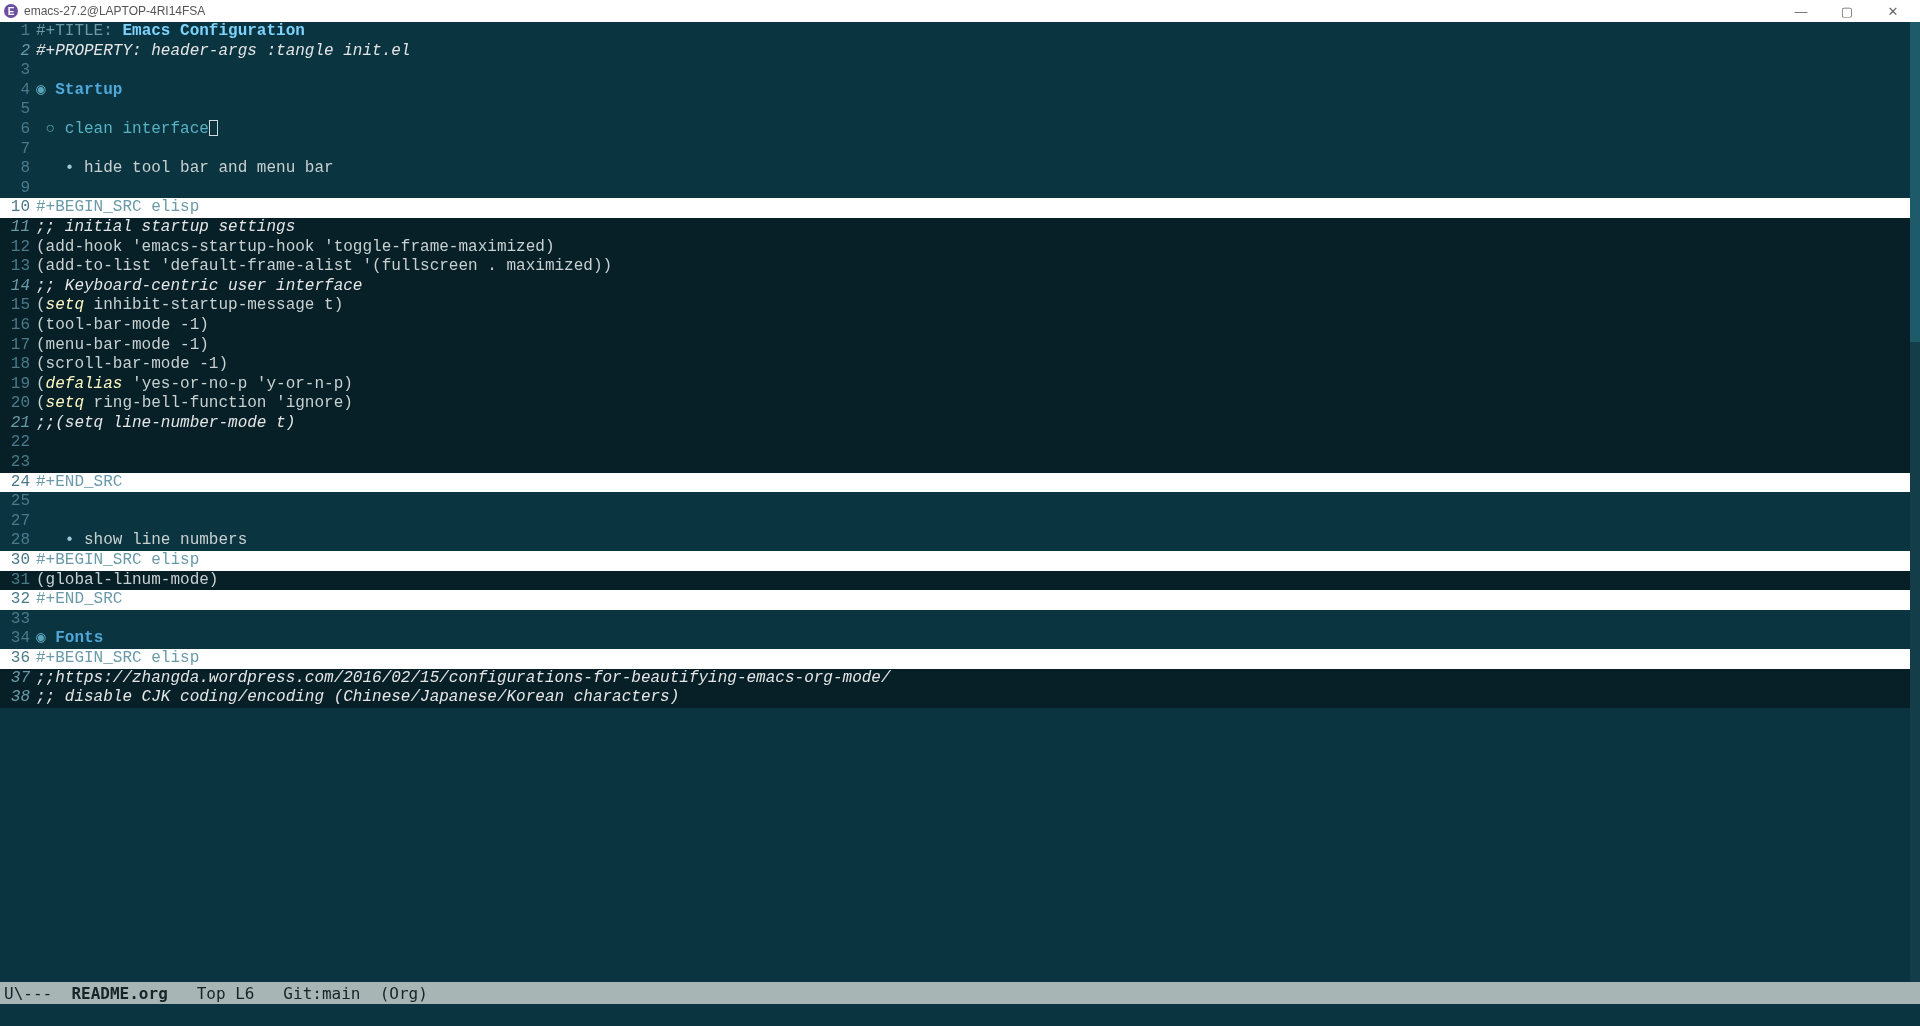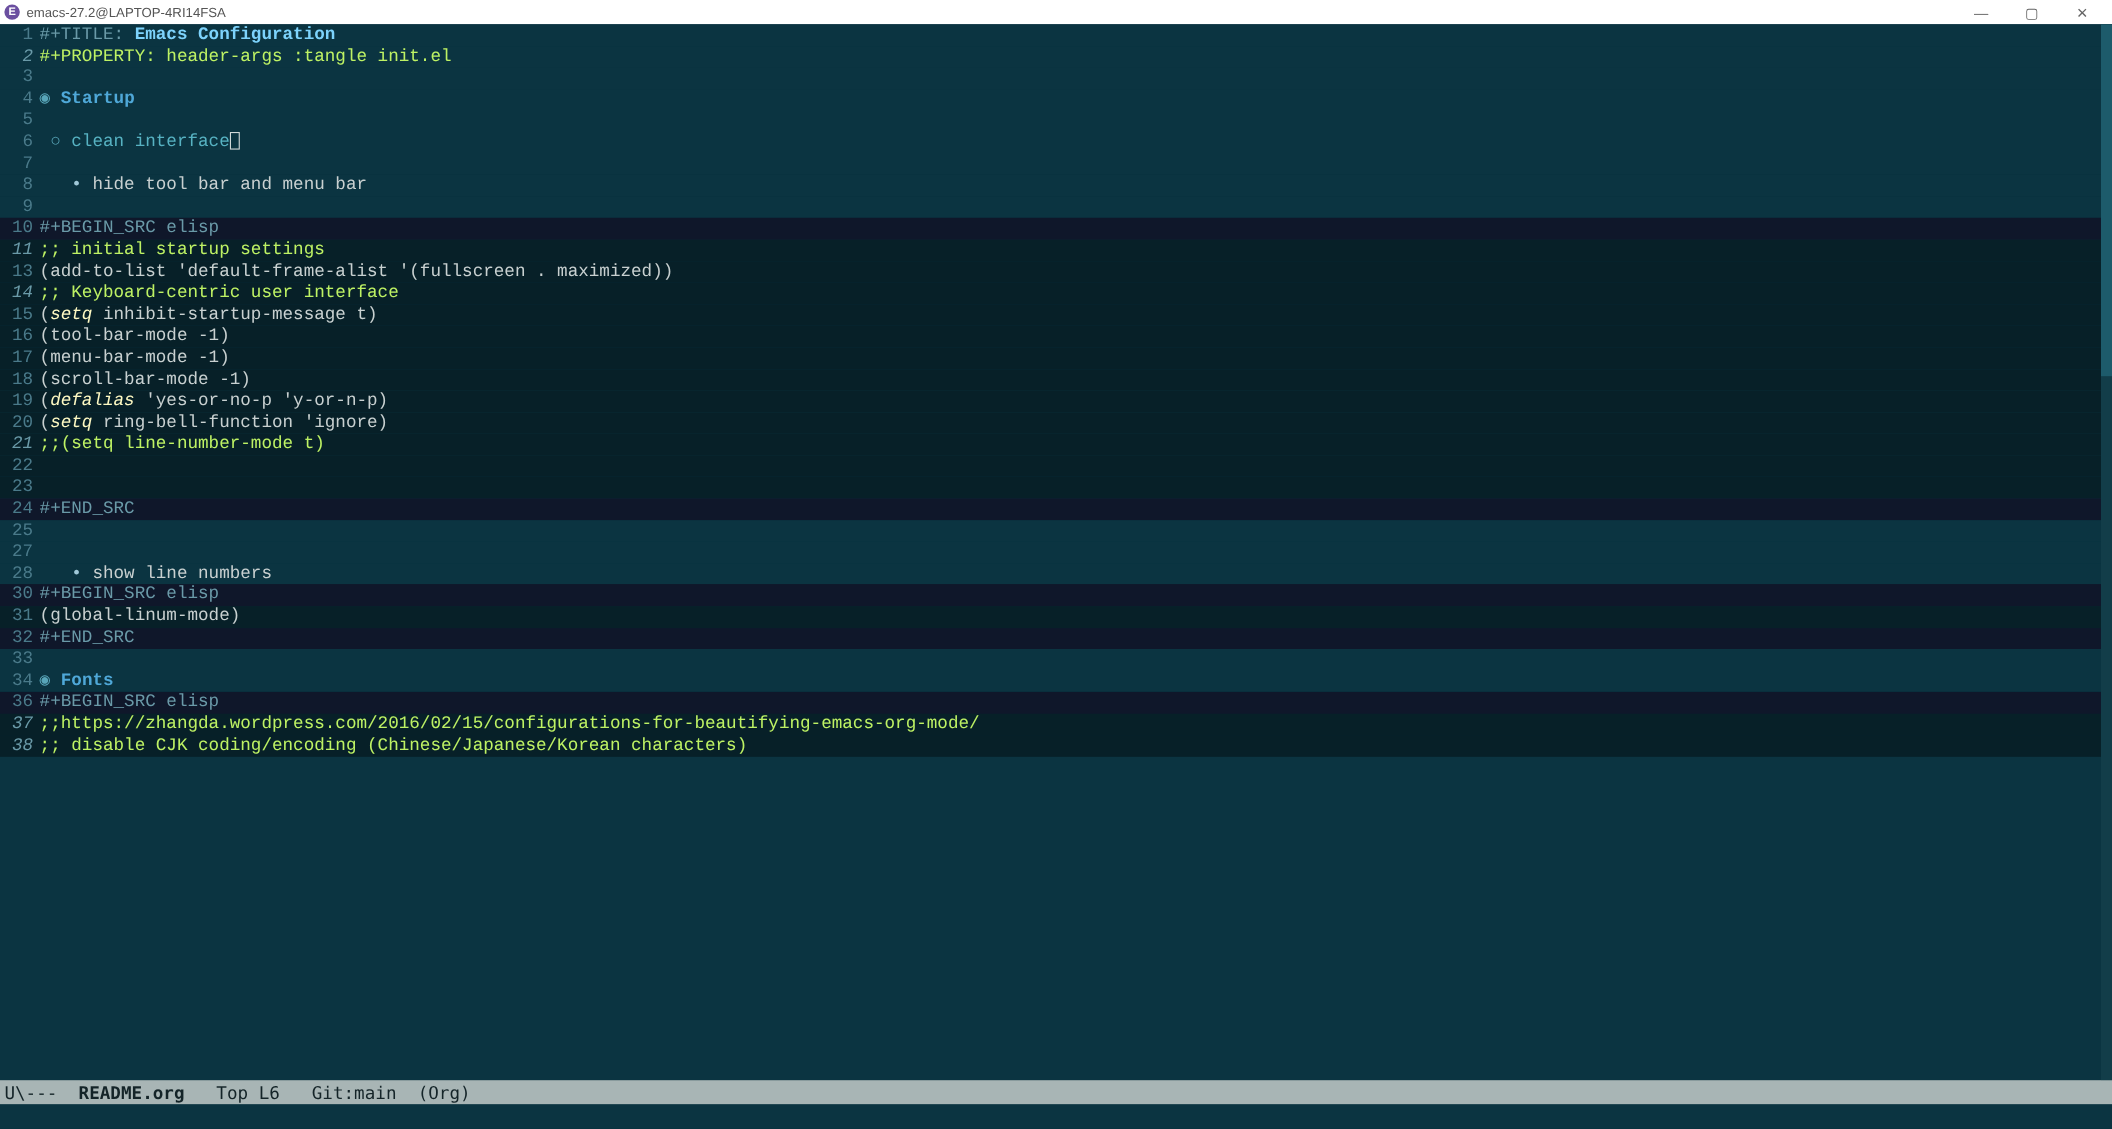--- a/index.html
+++ b/index.html
@@ -57,26 +57,26 @@
     flex-shrink: 0;
     user-select: none;
   }
   .gutter.italic { font-style: italic; color: #6a9aa8; }
   .code {
     flex: 1;
     padding-left: 2px;
     color: #c8d0d0;
   }
   .bg-src { background: #072028; }
-  .bg-begin { background: #0f172a; }
+  .bg-begin { background: #ffffff; }
   .bg-normal { background: #0b3441; }
   .c-keyword { color: #fef9c3; font-style: italic; }
   .c-heading1 { color: #4fa8d8; font-weight: bold; }
   .c-heading2 { color: #57b2c2; }
-  .c-comment { color: #bef264; }
+  .c-comment { color: #e5e5e5; font-style: italic; }
   .c-meta { color: #6a9aa8; }
   .c-title { color: #7dd3fc; font-weight: bold; }
   .c-text { color: #c8d0d0; text-align: center; }
   .c-bullet { color: #a0c8d8; }
   .c-marker { color: #58a5b8; }
   .cursor-box {
     display: inline-block;
     width: 9px; height: 16px;
     border: 1px solid #d0d8d8;
     vertical-align: middle;
@@ -138,20 +138,21 @@
     <div class="row bg-normal"><div class="gutter italic">2</div><div class="code"><span class="c-comment">#+PROPERTY: header-args :tangle init.el</span></div></div>
     <div class="row bg-normal"><div class="gutter">3</div><div class="code"><span class="c-text"></span></div></div>
     <div class="row bg-normal"><div class="gutter">4</div><div class="code"><span class="c-marker">◉ </span><span class="c-heading1">Startup</span></div></div>
     <div class="row bg-normal"><div class="gutter">5</div><div class="code"><span class="c-text"></span></div></div>
     <div class="row bg-normal"><div class="gutter">6</div><div class="code"><span class="c-marker"> ○ </span><span class="c-heading2">clean interface</span><span class="cursor-box"></span></div></div>
     <div class="row bg-normal"><div class="gutter">7</div><div class="code"><span class="c-text"></span></div></div>
     <div class="row bg-normal"><div class="gutter">8</div><div class="code"><span class="c-bullet">   • </span><span class="c-text">hide tool bar and menu bar</span></div></div>
     <div class="row bg-normal"><div class="gutter">9</div><div class="code"><span class="c-text"></span></div></div>
     <div class="row bg-begin"><div class="gutter">10</div><div class="code"><span class="c-meta">#+BEGIN_SRC elisp</span></div></div>
     <div class="row bg-src"><div class="gutter italic">11</div><div class="code"><span class="c-comment">;; initial startup settings</span></div></div>
+    <div class="row bg-src"><div class="gutter">12</div><div class="code"><span class="c-text">(add-hook 'emacs-startup-hook 'toggle-frame-maximized)</span></div></div>
     <div class="row bg-src"><div class="gutter">13</div><div class="code"><span class="c-text">(add-to-list 'default-frame-alist '(fullscreen . maximized))</span></div></div>
     <div class="row bg-src"><div class="gutter italic">14</div><div class="code"><span class="c-comment">;; Keyboard-centric user interface</span></div></div>
     <div class="row bg-src"><div class="gutter">15</div><div class="code"><span class="c-text">(</span><span class="c-keyword">setq</span><span class="c-text"> inhibit-startup-message t)</span></div></div>
     <div class="row bg-src"><div class="gutter">16</div><div class="code"><span class="c-text">(tool-bar-mode -1)</span></div></div>
     <div class="row bg-src"><div class="gutter">17</div><div class="code"><span class="c-text">(menu-bar-mode -1)</span></div></div>
     <div class="row bg-src"><div class="gutter">18</div><div class="code"><span class="c-text">(scroll-bar-mode -1)</span></div></div>
     <div class="row bg-src"><div class="gutter">19</div><div class="code"><span class="c-text">(</span><span class="c-keyword">defalias</span><span class="c-text"> 'yes-or-no-p 'y-or-n-p)</span></div></div>
     <div class="row bg-src"><div class="gutter">20</div><div class="code"><span class="c-text">(</span><span class="c-keyword">setq</span><span class="c-text"> ring-bell-function 'ignore)</span></div></div>
     <div class="row bg-src"><div class="gutter italic">21</div><div class="code"><span class="c-comment">;;(setq line-number-mode t)</span></div></div>
     <div class="row bg-src"><div class="gutter">22</div><div class="code"><span class="c-text"></span></div></div>

